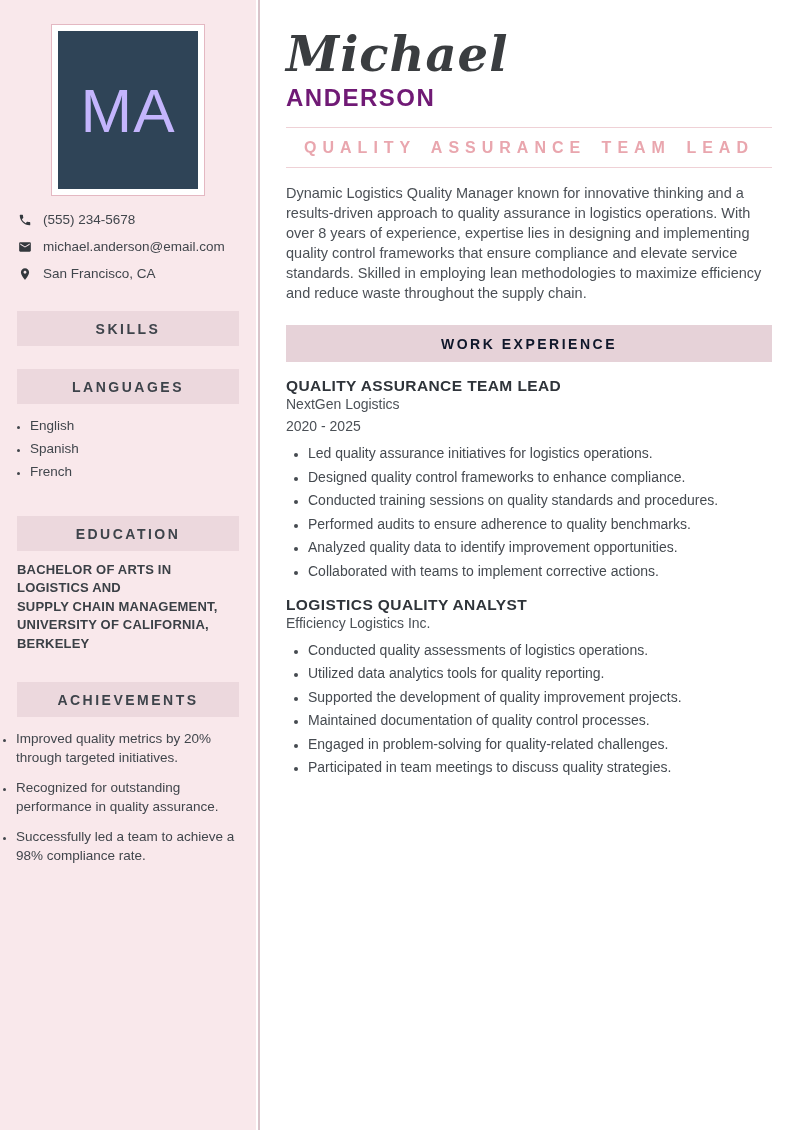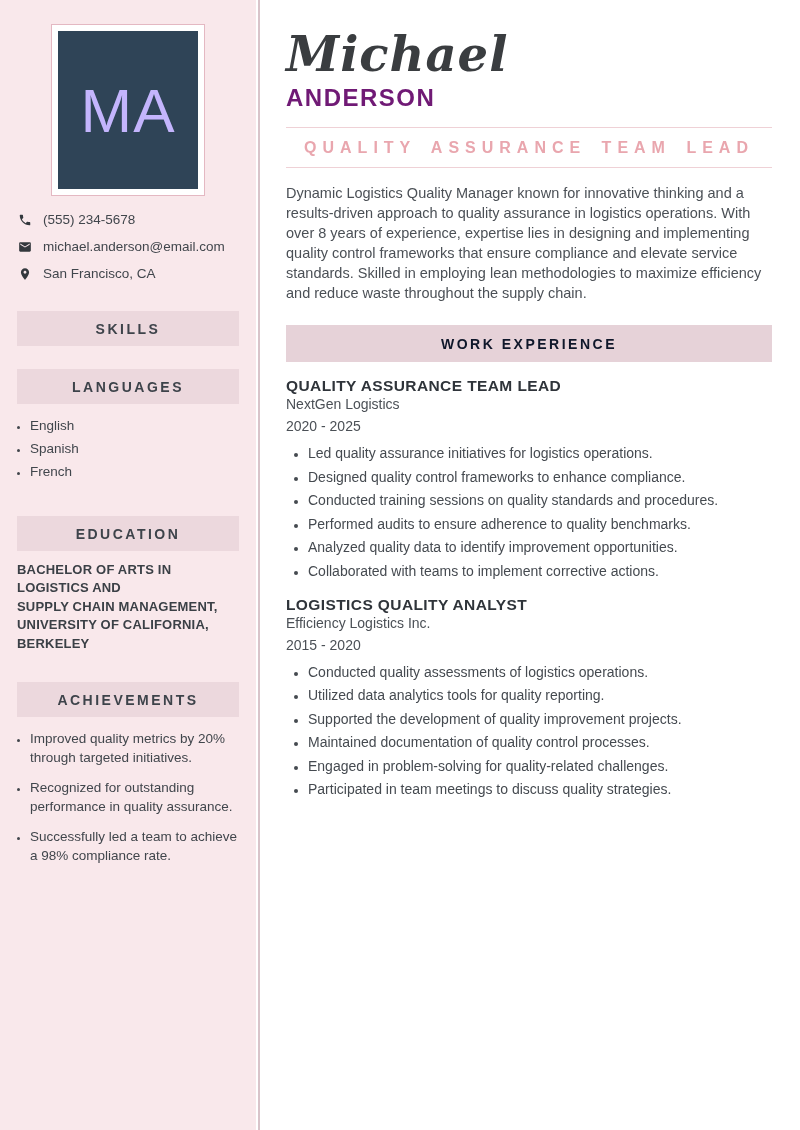--- a/index.html
+++ b/index.html
@@ -85,21 +85,21 @@
     margin: 10px 17px 0;
     font-weight: bold;
     font-size: 13px;
     line-height: 18.5px;
     color: #3b4046;
     letter-spacing: 0.2px;
   }
 
   .ach-list {
     margin: 12px 0 0 0;
-    padding-left: 30px;
+    padding-left: 16px;
     padding-right: 14px;
     list-style: disc;
   }
   .ach-list li {
     font-size: 13.5px;
     line-height: 19px;
     color: #41464c;
     margin-bottom: 11px;
   }
   .ach-list li::marker { color: #41464c; font-size: 11px; }
@@ -271,21 +271,20 @@
       <li>Conducted training sessions on quality standards and procedures.</li>
       <li>Performed audits to ensure adherence to quality benchmarks.</li>
       <li>Analyzed quality data to identify improvement opportunities.</li>
       <li>Collaborated with teams to implement corrective actions.</li>
     </ul>
   </section>
 
   <section class="job">
     <div class="job-title">LOGISTICS QUALITY ANALYST</div>
     <div class="job-company">Efficiency Logistics Inc.</div>
-    <div class="job-dates">2015 - 2020</div>
     <ul class="job-bullets">
       <li>Conducted quality assessments of logistics operations.</li>
       <li>Utilized data analytics tools for quality reporting.</li>
       <li>Supported the development of quality improvement projects.</li>
       <li>Maintained documentation of quality control processes.</li>
       <li>Engaged in problem-solving for quality-related challenges.</li>
       <li>Participated in team meetings to discuss quality strategies.</li>
     </ul>
   </section>
 

